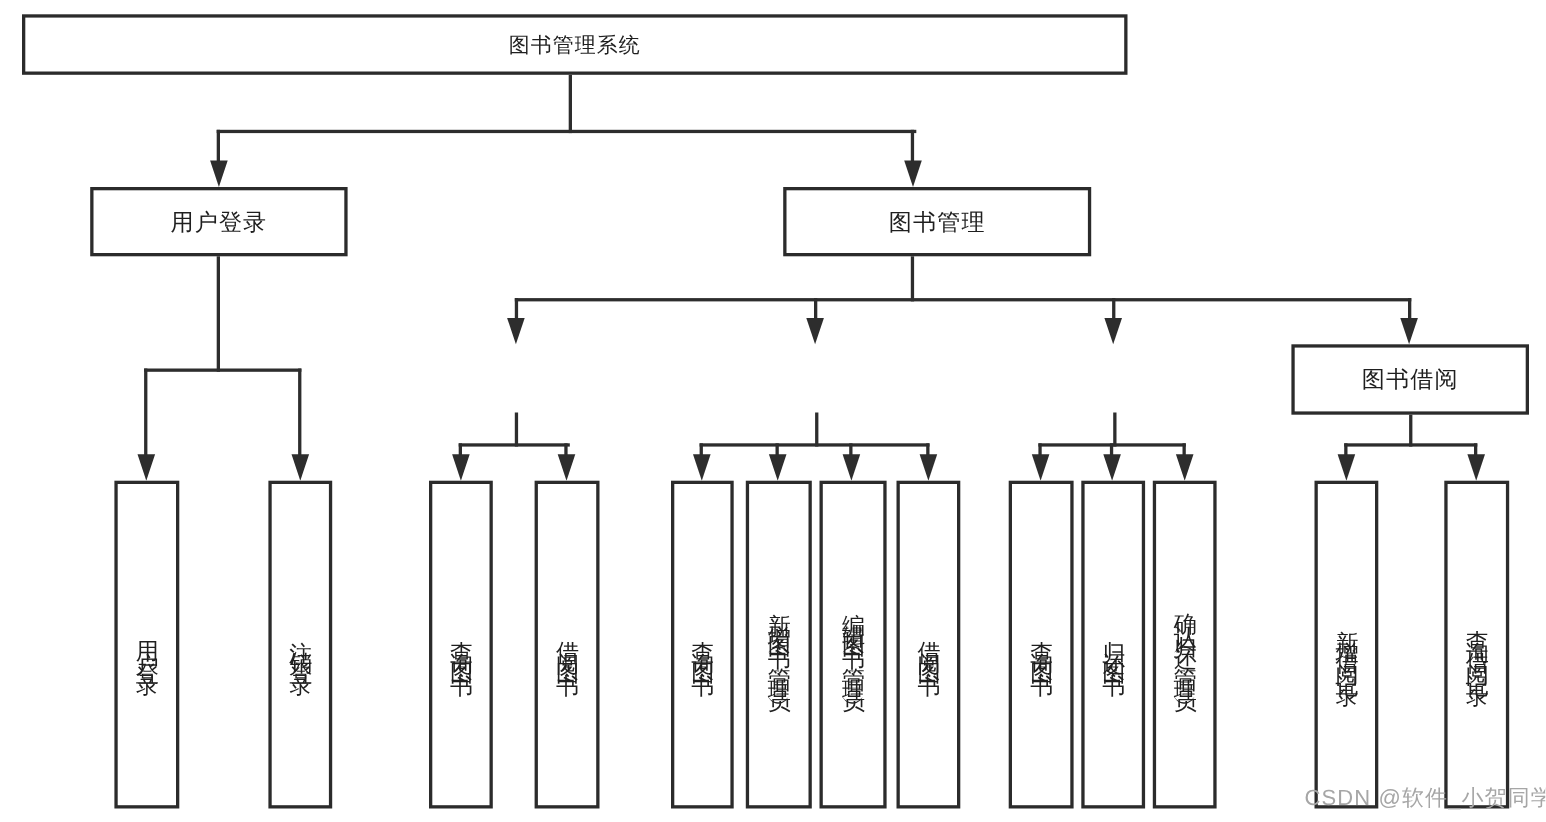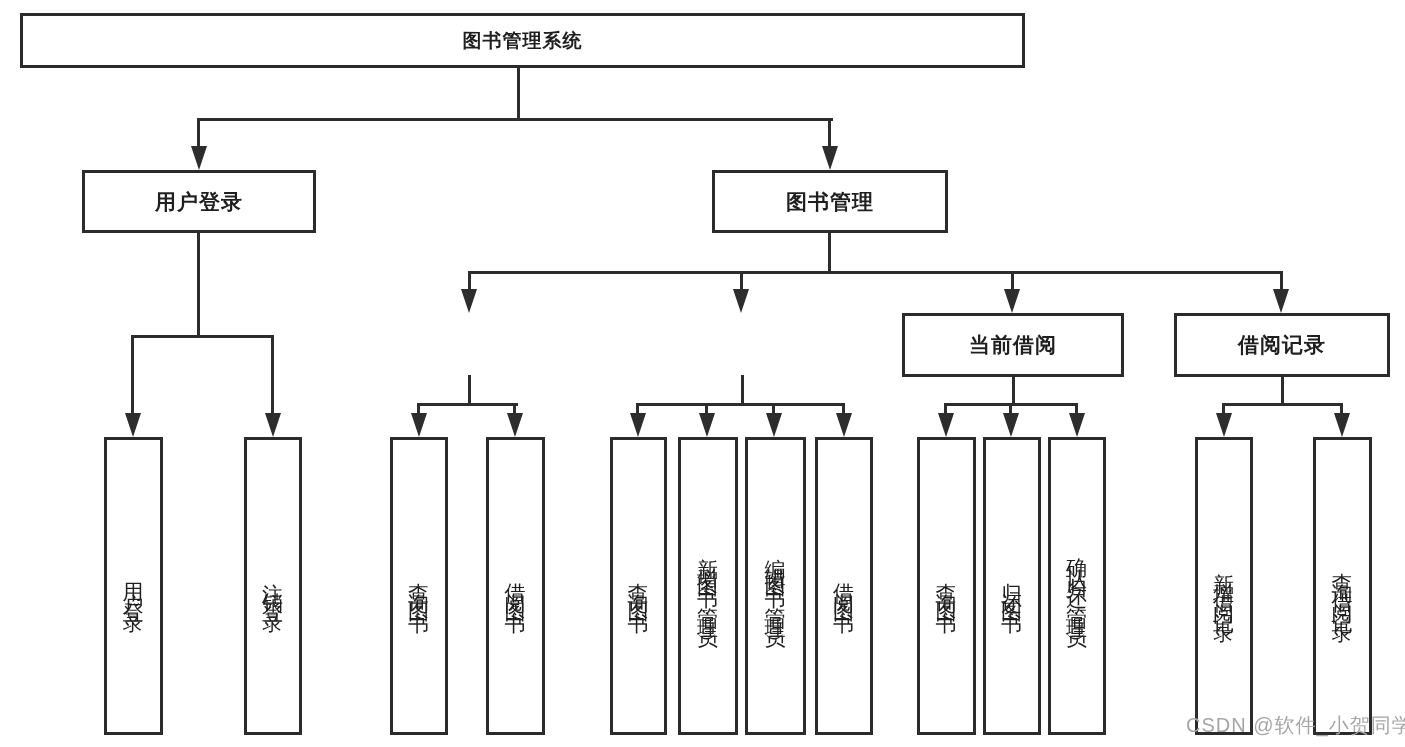--- a/index.html
+++ b/index.html
@@ -18,21 +18,21 @@
     border-top:24px solid #2d2d2d;
   }
   .box{
     position:absolute;
     box-sizing:border-box;
     border:3px solid #2b2b2b;
     background:#ffffff;
     display:flex;align-items:center;justify-content:center;
   }
   .hlabel{
-    font-size:21px;color:#1f1f1f;white-space:nowrap;letter-spacing:1px;font-weight:bold;
+    font-size:21px;color:#1f1f1f;white-space:nowrap;letter-spacing:1px;
   }
   .root-label{font-size:19px;}
   .vtext{
     writing-mode:vertical-rl;
     text-orientation:mixed;
     font-size:21px;
     letter-spacing:10px;
     color:#1f1f1f;
     line-height:1;
   }
@@ -112,29 +112,26 @@
   <div class="arrow" style="left:1216px;top:413px"></div>
   <div class="arrow" style="left:1334px;top:413px"></div>
 
   <div class="box" style="left:20px;top:13px;width:1005px;height:55px">
     <span class="hlabel root-label">图书管理系统</span>
   </div>
 
   <div class="box" style="left:82px;top:170px;width:234px;height:63px">
     <span class="hlabel">用户登录</span>
   </div>
-  <div class="box" style="left:712px;top:170px;width:236px;height:63px">
+  <div class="box" style="left:712px;top:170px;width:280px;height:63px">
     <span class="hlabel">图书管理</span>
   </div>
 
-  <div class="box" style="left:902px;top:313px;width:222px;height:64px">
-    <span class="hlabel">当前借阅</span>
-  </div>
   <div class="box" style="left:1174px;top:313px;width:216px;height:64px">
-    <span class="hlabel">借阅记录</span>
+    <span class="hlabel">图书借阅</span>
   </div>
 
   <div class="box leaf" style="left:104px;top:437px;width:59px;height:298px">
     <span class="vtext">用户登录</span>
   </div>
   <div class="box leaf" style="left:244px;top:437px;width:58px;height:298px">
     <span class="vtext">注销登录</span>
   </div>
 
   <div class="box leaf" style="left:390px;top:437px;width:58px;height:298px">

